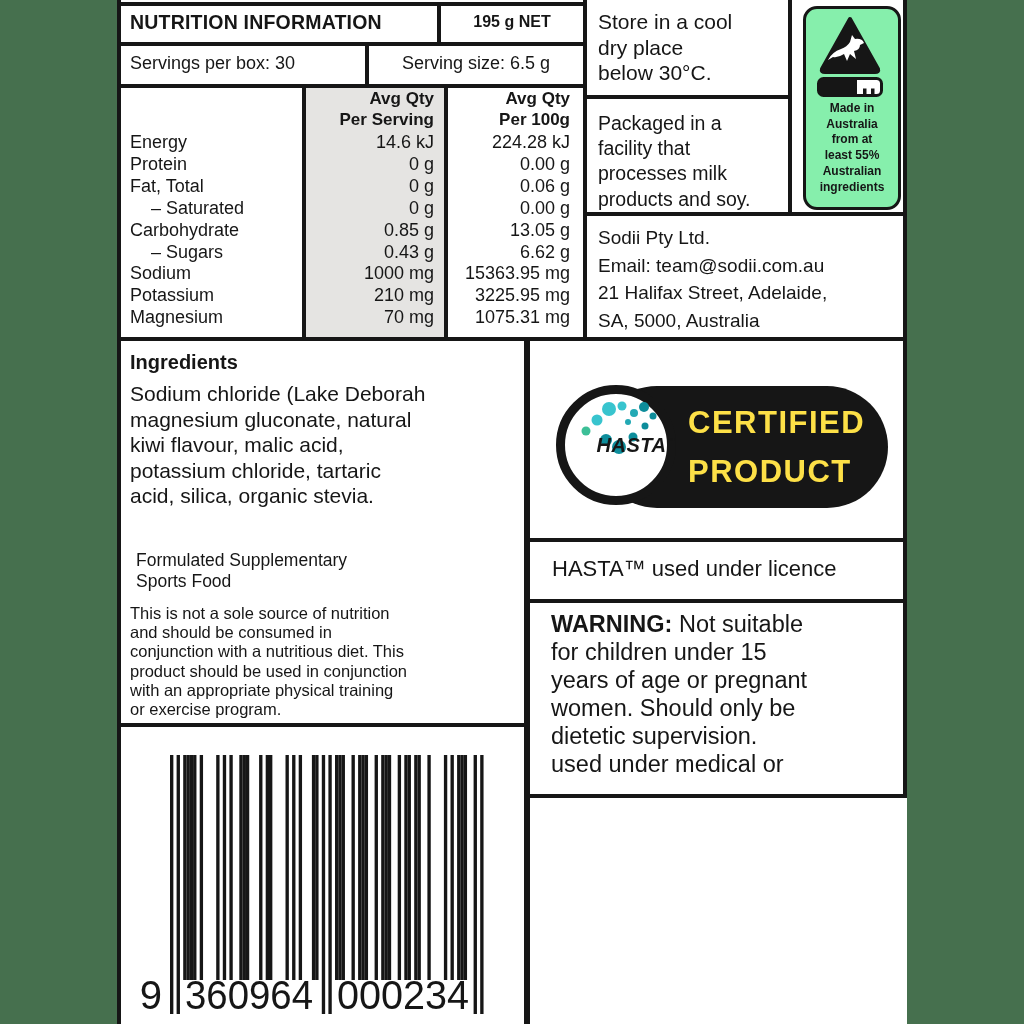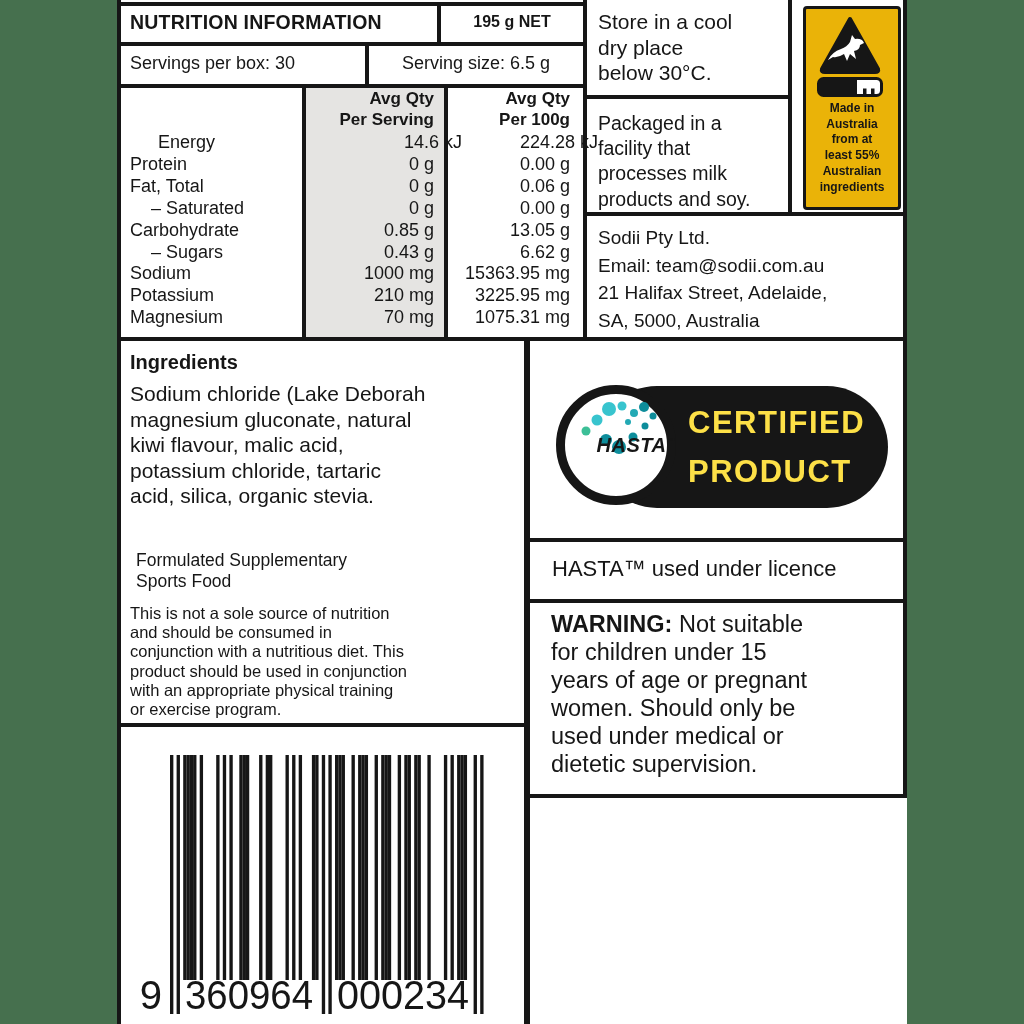--- a/index.html
+++ b/index.html
@@ -43,21 +43,21 @@
   .nrow{position:absolute;left:0;width:100%;height:22px;font-size:18px}
   .rl{position:absolute;left:13px;white-space:nowrap}
   .rl.ind{left:34px}
   .rv1{position:absolute;right:149px;white-space:nowrap}
   .rv2{position:absolute;right:13px;white-space:nowrap}
 
   
   #t-store{left:598px;top:9px;font-size:21px;line-height:25.5px}
   #t-pack{left:598px;top:111px;font-size:19.5px;line-height:25.2px}
   #t-comp{left:598px;top:224px;font-size:19px;line-height:27.5px}
-  #made-box{left:803px;top:6px;width:92px;height:198px;border:3.5px solid #161616;border-radius:4px;background:#eab308}
+  #made-box{left:803px;top:6px;width:92px;height:198px;border:3.5px solid #161616;border-radius:14px;background:#86efac}
   #made-tri{position:absolute;left:13px;top:7px}
   #made-bar{position:absolute;left:11px;top:68px}
   #made-text{position:absolute;left:0;top:92px;width:100%;text-align:center;font-size:12px;font-weight:700;line-height:15.7px}
 
   
   #ing-head{left:130px;top:351px;font-size:20px;font-weight:700}
   #t-ing{left:130px;top:381px;font-size:21px;line-height:25.6px}
   #t-supp{left:136px;top:550px;font-size:17.5px;line-height:20.5px}
   #t-disc{left:130px;top:604px;font-size:16.5px;line-height:19.2px}
 
@@ -107,21 +107,21 @@
   <div class="abs" id="t-ss">Serving size: 6.5 g</div>
   <div class="abs" id="t-h1">
     <span class="bl">Avg Qty</span>
     <span class="bl">Per Serving</span>
   </div>
   <div class="abs" id="t-h2">
     <span class="bl">Avg Qty</span>
     <span class="bl">Per 100g</span>
   </div>
   <div class="abs" id="nutri-rows">
-      <div class="nrow" style="top: 0px; margin-left: 28px;">
+      <div class="nrow" style="top: 0px;">
         <span class="rl">Energy</span>
         <span class="rv1">14.6 kJ</span>
         <span class="rv2">224.28 kJ</span>
       </div>
       <div class="nrow" style="top: 21.9px;">
         <span class="rl">Protein</span>
         <span class="rv1">0 g</span>
         <span class="rv2">0.00 g</span>
       </div>
       <div class="nrow" style="top: 43.8px;">
@@ -242,22 +242,22 @@
     <span class="bl">CERTIFIED</span>
     <span class="bl">PRODUCT</span>
   </div>
   <div class="abs" id="t-lic">HASTA™ used under licence</div>
 
   <div class="abs" id="t-warn">
     <span class="bl"><b>WARNING:</b><span> Not suitable</span></span>
     <span class="bl">for children under 15</span>
     <span class="bl">years of age or pregnant</span>
     <span class="bl">women. Should only be</span>
+    <span class="bl">dietetic supervision.</span>
     <span class="bl">used under medical or</span>
-    <span class="bl">dietetic supervision.</span>
   </div>
 
   <svg class="abs" id="barcode-svg" width="380" height="270" viewBox="0 0 380 270">
       <rect x="52.00" y="7" width="3.35" height="259" fill="#161616"></rect>
       <rect x="58.60" y="7" width="3.35" height="259" fill="#161616"></rect>
       <rect x="65.20" y="7" width="3.35" height="225" fill="#161616"></rect>
       <rect x="68.50" y="7" width="3.35" height="225" fill="#161616"></rect>
       <rect x="71.80" y="7" width="3.35" height="225" fill="#161616"></rect>
       <rect x="75.10" y="7" width="3.35" height="225" fill="#161616"></rect>
       <rect x="81.70" y="7" width="3.35" height="225" fill="#161616"></rect>

